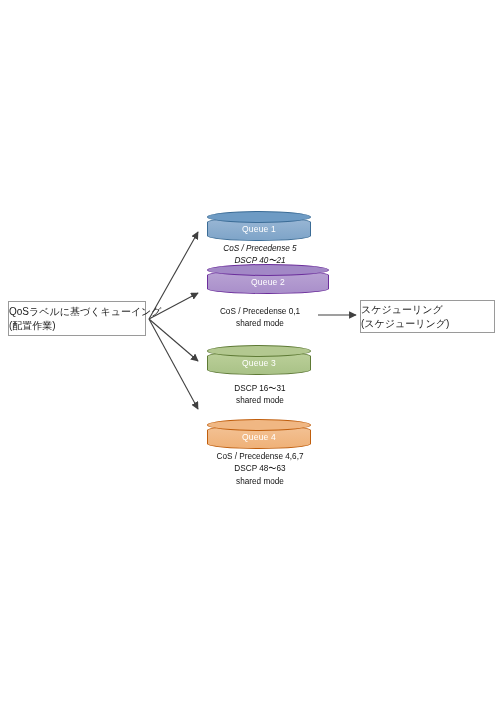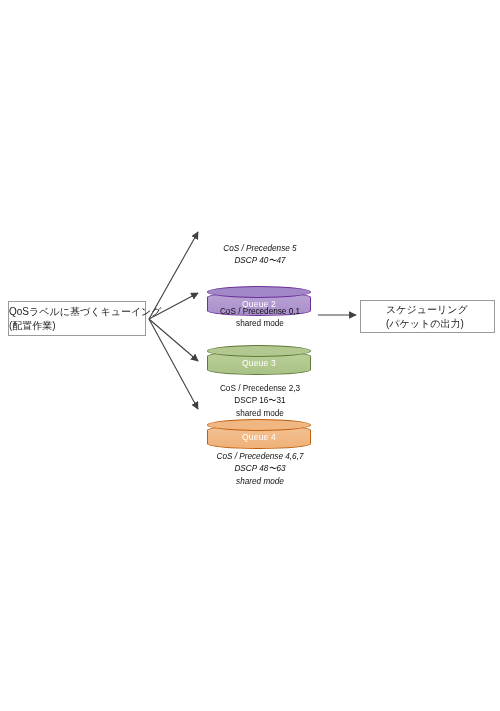--- a/index.html
+++ b/index.html
@@ -38,21 +38,20 @@
     left: 8px;
     top: 301px;
     width: 138px;
     height: 35px;
   }
   #box-scheduling {
     left: 360px;
     top: 300px;
     width: 135px;
     height: 33px;
-    padding-left: 25px;
   }
   .proc-line { display: block; white-space: nowrap; }
 
   
   .cyl {
     position: absolute;
     width: 104px;
     height: 30px;
   }
   .cyl .body {
@@ -140,53 +139,57 @@
     <line x1="318" y1="315" x2="356" y2="315" stroke="#404040" stroke-width="1.1" marker-end="url(#ah)"></line>
   </svg>
 
   <div class="proc-box" id="box-queuing">
     <span class="proc-line">QoSラベルに基づくキューイング</span>
     <span class="proc-line">(配置作業)</span>
   </div>
 
   <div class="proc-box" id="box-scheduling">
     <span class="proc-line">スケジューリング</span>
-    <span class="proc-line">(パケットの出力)</span>
+    <span class="proc-line">(スケジューリング)</span>
   </div>
 
+  <div class="cyl q1" style="left:207px; top:211px;">
+    <div class="body"></div>
+    <div class="top"></div>
+    <div class="label">Queue 1</div>
+  </div>
   <div class="caption" style="left:180px; top:243px;font-style:italic;">
     <span>CoS / Precedense 5</span>
-    <span>DSCP 40〜47</span>
+    <span>DSCP 40〜21</span>
   </div>
 
-  <div class="cyl q2" style="left:207px; top:286px;">
+  <div class="cyl q2" style="left:207px; top:264px;padding-left:18px;">
     <div class="body"></div>
     <div class="top"></div>
     <div class="label">Queue 2</div>
   </div>
   <div class="caption" style="left:180px; top:306px;">
     <span>CoS / Precedense 0,1</span>
     <span>shared mode</span>
   </div>
 
   <div class="cyl q3" style="left:207px; top:345px;">
     <div class="body"></div>
     <div class="top"></div>
     <div class="label">Queue 3</div>
   </div>
   <div class="caption" style="left:180px; top:383px;">
-    <span>CoS / Precedense 2,3</span>
     <span>DSCP 16〜31</span>
     <span>shared mode</span>
   </div>
 
   <div class="cyl q4" style="left:207px; top:419px;border-radius:10px;">
     <div class="body"></div>
     <div class="top"></div>
     <div class="label">Queue 4</div>
   </div>
-  <div class="caption" style="left:180px; top:451px;font-style:italic;">
+  <div class="caption" style="left:180px; top:451px;">
     <span>CoS / Precedense 4,6,7</span>
     <span>DSCP 48〜63</span>
     <span>shared mode</span>
   </div>
 
 </div>
 
 </body></html>

